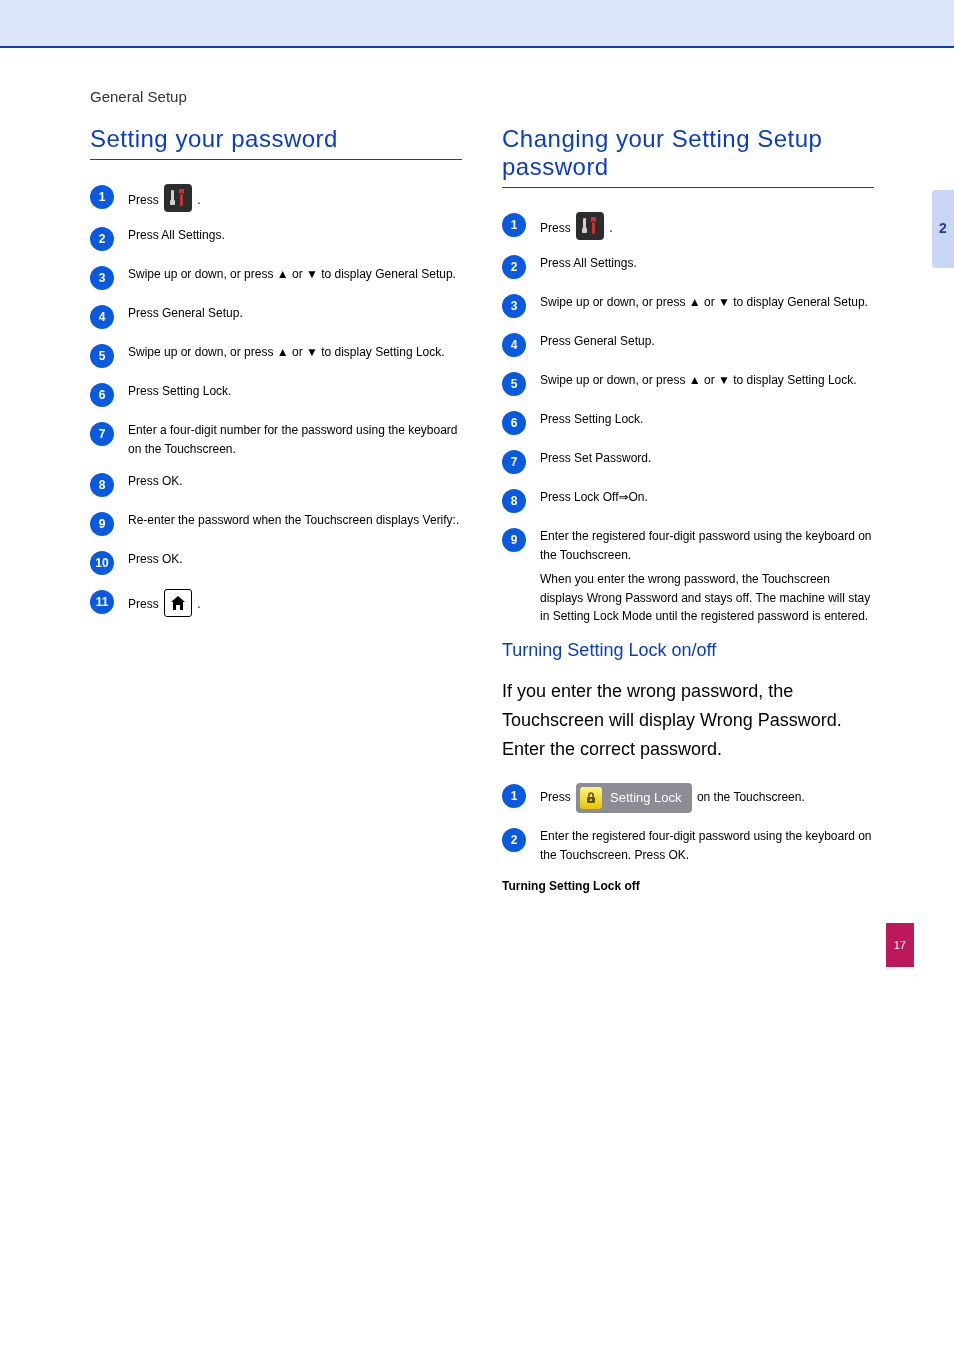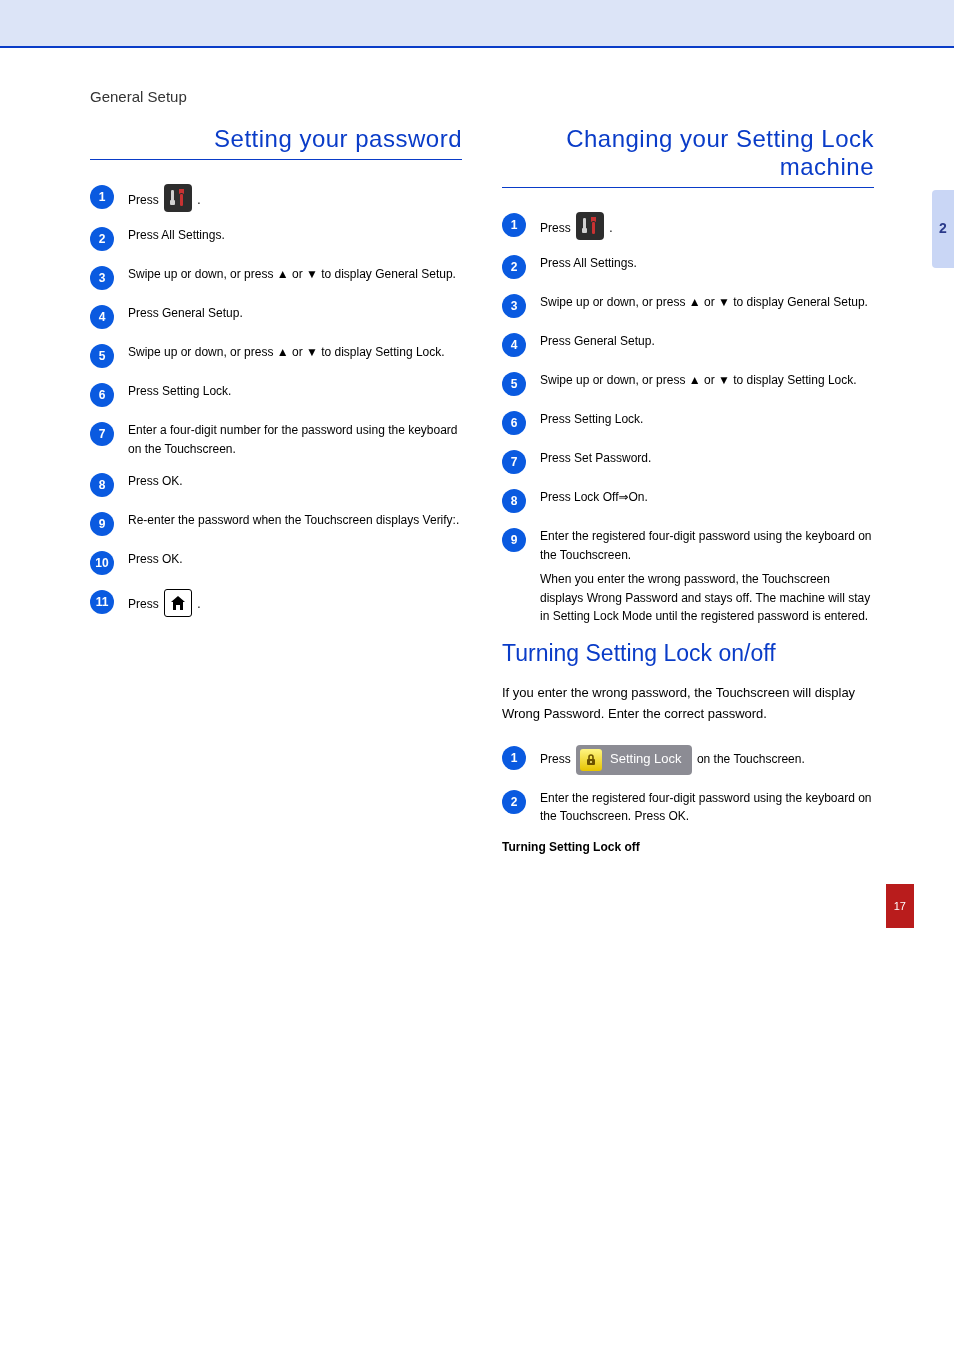--- a/index.html
+++ b/index.html
@@ -51,31 +51,30 @@
     min-width: 0;
   }
   h2.section {
     color: #0a3cc8;
     font-size: 24px;
     font-weight: normal;
     border-bottom: 1px solid #0a3cc8;
     padding-bottom: 6px;
     margin-bottom: 24px;
     letter-spacing: 0.5px;
-    text-align: right;
   }
   h3.subsection {
     color: #0a3cc8;
-    font-size: 23px;
+    font-size: 18px;
     font-weight: normal;
     margin-bottom: 16px;
     margin-top: 6px;
   }
   .intro {
-    font-size: 13px;
+    font-size: 18px;
     line-height: 1.6;
     margin-bottom: 20px;
   }
   .step {
     display: flex;
     align-items: flex-start;
     margin-bottom: 14px;
     line-height: 1.55;
   }
   .step .num {
@@ -137,21 +136,21 @@
   .setting-lock-btn .label {
     color: #fff;
     font-size: 13px;
   }
   .footer {
     text-align: right;
     padding: 10px 40px 20px 0;
   }
   .footer .pg {
     display: inline-block;
-    background: #b91c1c;
+    background: #be185d;
     color: #fff;
     font-size: 11px;
     padding: 16px 8px;
   }
 </style>
 </head>
 <body>
 
 <div class="header-bar"></div>
 
@@ -236,21 +235,21 @@
             <svg width="18" height="18" viewBox="0 0 18 18">
               <path d="M2 8 L9 2 L16 8 L14 8 L14 16 L11 16 L11 11 L7 11 L7 16 L4 16 L4 8 Z" fill="#000"></path>
             </svg>
           </span>
           <span>.</span>
         </div>
       </div>
     </div>
 
     <div class="col">
-      <h2 class="section">Changing your Setting Lock machine</h2>
+      <h2 class="section">Changing your Setting Setup password</h2>
 
       <div class="step">
         <div class="num">1</div>
         <div class="body">
           <span>Press </span>
           <span class="icon-tools">
             <svg width="22" height="22" viewBox="0 0 22 22">
               <rect x="4" y="3" width="3" height="11" rx="1.2" fill="#d0d0d0"></rect>
               <rect x="3" y="13" width="5" height="5" rx="1" fill="#d0d0d0"></rect>
               <rect x="13" y="7" width="3" height="12" rx="1.2" fill="#c83232"></rect>

